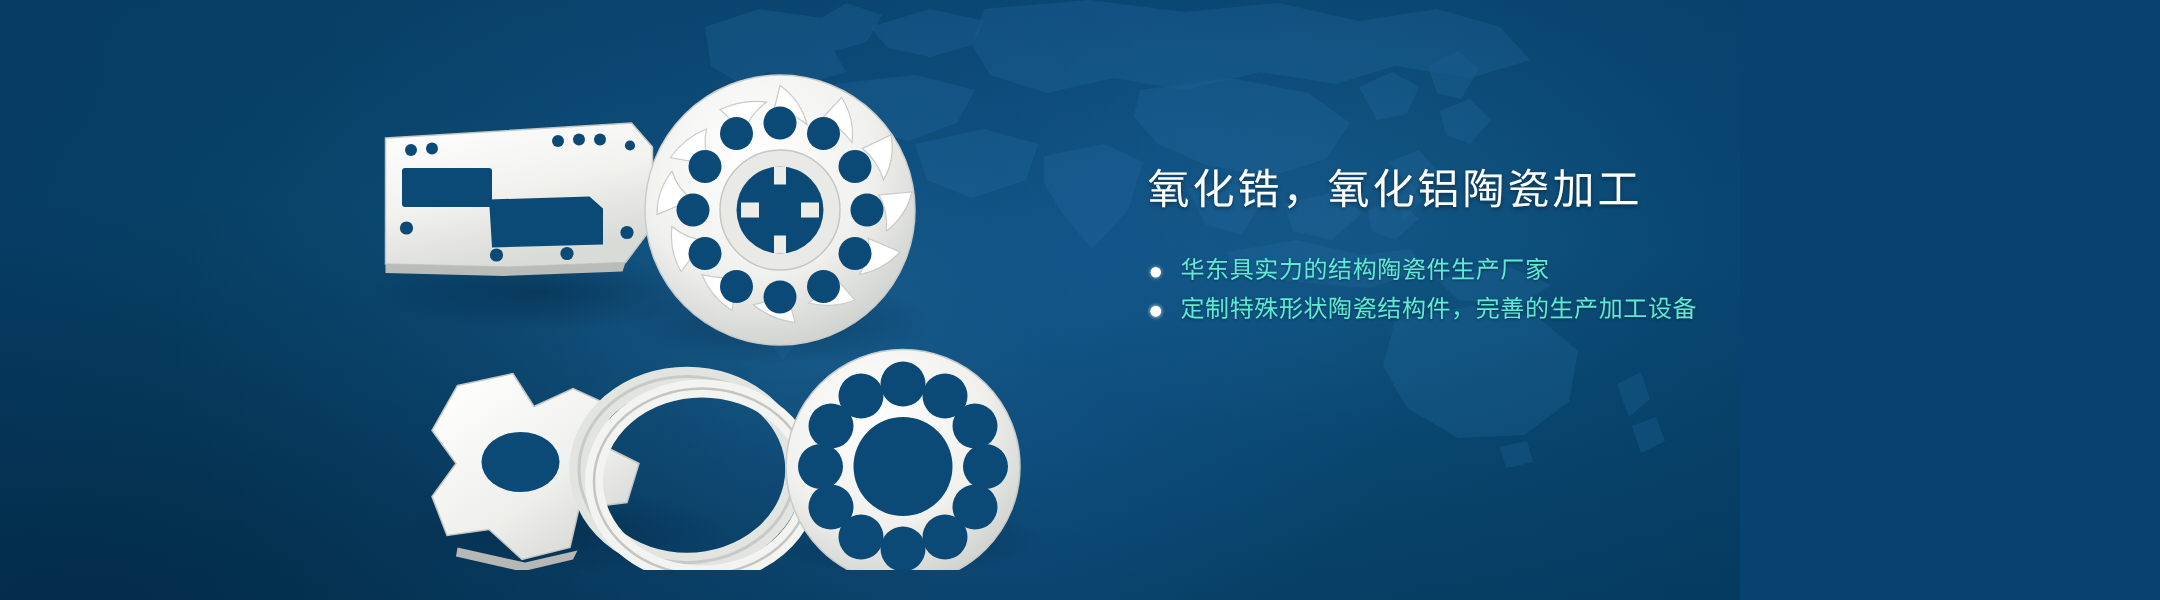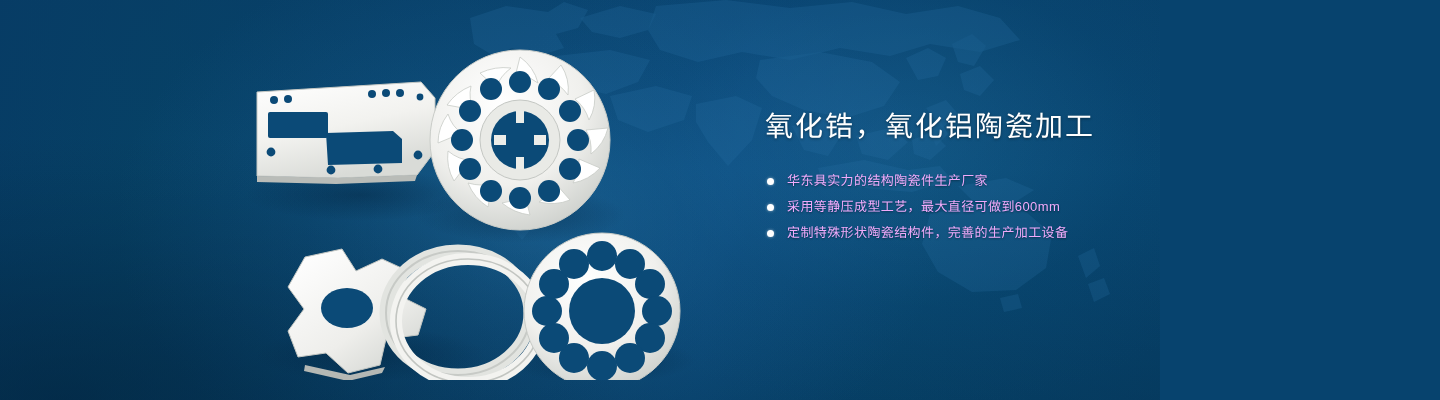--- a/index.html
+++ b/index.html
@@ -61,22 +61,22 @@
     letter-spacing:2px;
     font-weight:400;
     margin:0 0 22px 0;
     text-shadow:0 1px 3px rgba(0,0,0,.42);
     white-space:nowrap;
   }
   .bullets{list-style:none;margin:0;padding:0;}
   .bullets li{
     position:relative;
     padding-left:22px;
-    color:#f0abfc;
-    font-size:13px;
+    color:#5eead4;
+    font-size:16px;
     line-height:26px;
     letter-spacing:.4px;
     white-space:nowrap;
     text-shadow:0 1px 2px rgba(0,0,0,.40);
   }
   .dot{
     position:absolute;left:2px;top:10px;
     width:7px;height:7px;border-radius:50%;
     background:#ffffff;
     box-shadow:0 0 3px rgba(255,255,255,.55);
@@ -259,21 +259,20 @@
 
   <div class="copy">
     <h1 class="headline">氧化锆，氧化铝陶瓷加工</h1>
     <ul class="bullets">
       <li>
         <span class="dot"></span>
         <span>华东具实力的结构陶瓷件生产厂家</span>
       </li>
       <li>
         <span class="dot"></span>
-        <span>采用等静压成型工艺，最大直径可做到600mm</span>
       </li>
       <li>
         <span class="dot"></span>
         <span>定制特殊形状陶瓷结构件，完善的生产加工设备</span>
       </li>
     </ul>
   </div>
 
 </div>
 

